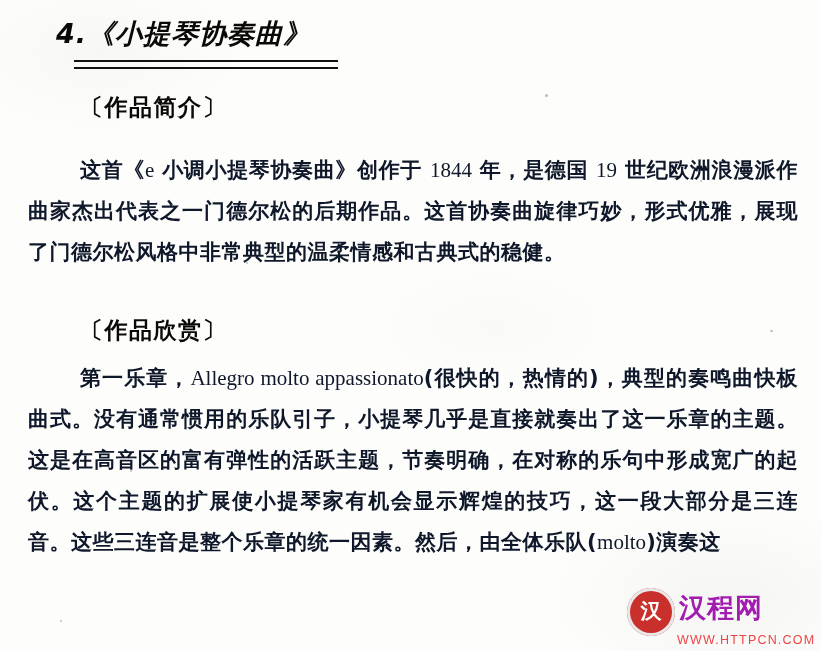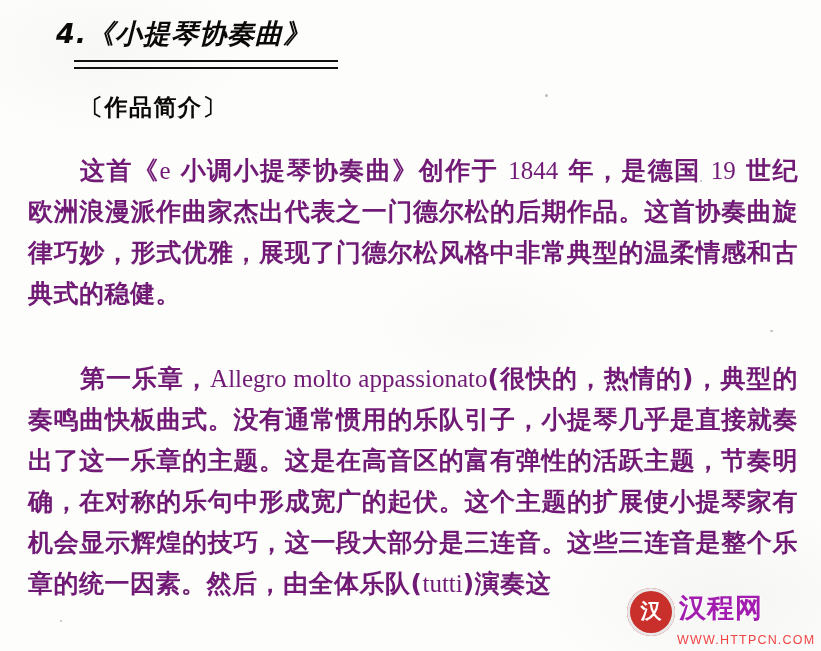--- a/index.html
+++ b/index.html
@@ -59,28 +59,28 @@
     white-space: nowrap;
     color: #0b0908;
   }
   #label-intro { top: 92px; }
   #label-appreciation { top: 315px; }
 
   .para {
     position: absolute;
     left: 28px;
     width: 770px;
-    font-size: 25px;
+    font-size: 21px;
     line-height: 41px;
     letter-spacing: 0.5px;
     text-align: justify;
     text-justify: inter-character;
     text-indent: 52px;
     font-weight: bold;
-    color: #701a75;
+    color: #0f172a;
   }
   #para-intro { top: 150px; }
   #para-appreciation { top: 358px; }
 
   .latin {
     font-family: "Liberation Serif", serif;
     font-weight: normal;
     letter-spacing: 0;
   }
 
@@ -146,21 +146,22 @@
 <body>
 
 <div id="page">
 
   <div class="heading">4.《小提琴协奏曲》</div>
   <div class="heading-rule"></div>
 
   <div class="section-label" id="label-intro">〔作品简介〕</div>
   <div class="para" id="para-intro">这首《<span class="latin">e</span> 小调小提琴协奏曲》创作于 <span class="latin">1844</span> 年，是德国 <span class="latin">19</span> 世纪欧洲浪漫派作曲家杰出代表之一门德尔松的后期作品。这首协奏曲旋律巧妙，形式优雅，展现了门德尔松风格中非常典型的温柔情感和古典式的稳健。</div>
 
-  <div class="para" id="para-appreciation">第一乐章，<span class="latin">Allegro molto appassionato</span>(很快的，热情的)，典型的奏鸣曲快板曲式。没有通常惯用的乐队引子，小提琴几乎是直接就奏出了这一乐章的主题。这是在高音区的富有弹性的活跃主题，节奏明确，在对称的乐句中形成宽广的起伏。这个主题的扩展使小提琴家有机会显示辉煌的技巧，这一段大部分是三连音。这些三连音是整个乐章的统一因素。然后，由全体乐队(<span class="latin">tutti</span>)演奏这</div>
+  <div class="section-label" id="label-appreciation">〔作品欣赏〕</div>
+  <div class="para" id="para-appreciation">第一乐章，<span class="latin">Allegro molto appassionato</span>(很快的，热情的)，典型的奏鸣曲快板曲式。没有通常惯用的乐队引子，小提琴几乎是直接就奏出了这一乐章的主题。这是在高音区的富有弹性的活跃主题，节奏明确，在对称的乐句中形成宽广的起伏。这个主题的扩展使小提琴家有机会显示辉煌的技巧，这一段大部分是三连音。这些三连音是整个乐章的统一因素。然后，由全体乐队(<span class="latin">molto</span>)演奏这</div>
 
   <div class="speck" style="left:545px; top:94px; width:3px; height:3px;"></div>
   <div class="speck" style="left:700px; top:180px; width:2px; height:2px;"></div>
   <div class="speck" style="left:246px; top:262px; width:2px; height:2px;"></div>
   <div class="speck" style="left:130px; top:470px; width:2px; height:2px;"></div>
   <div class="speck" style="left:770px; top:330px; width:3px; height:2px;"></div>
   <div class="speck" style="left:60px; top:620px; width:2px; height:2px;"></div>
 
   <div class="watermark">
     <div class="wm-circle">

